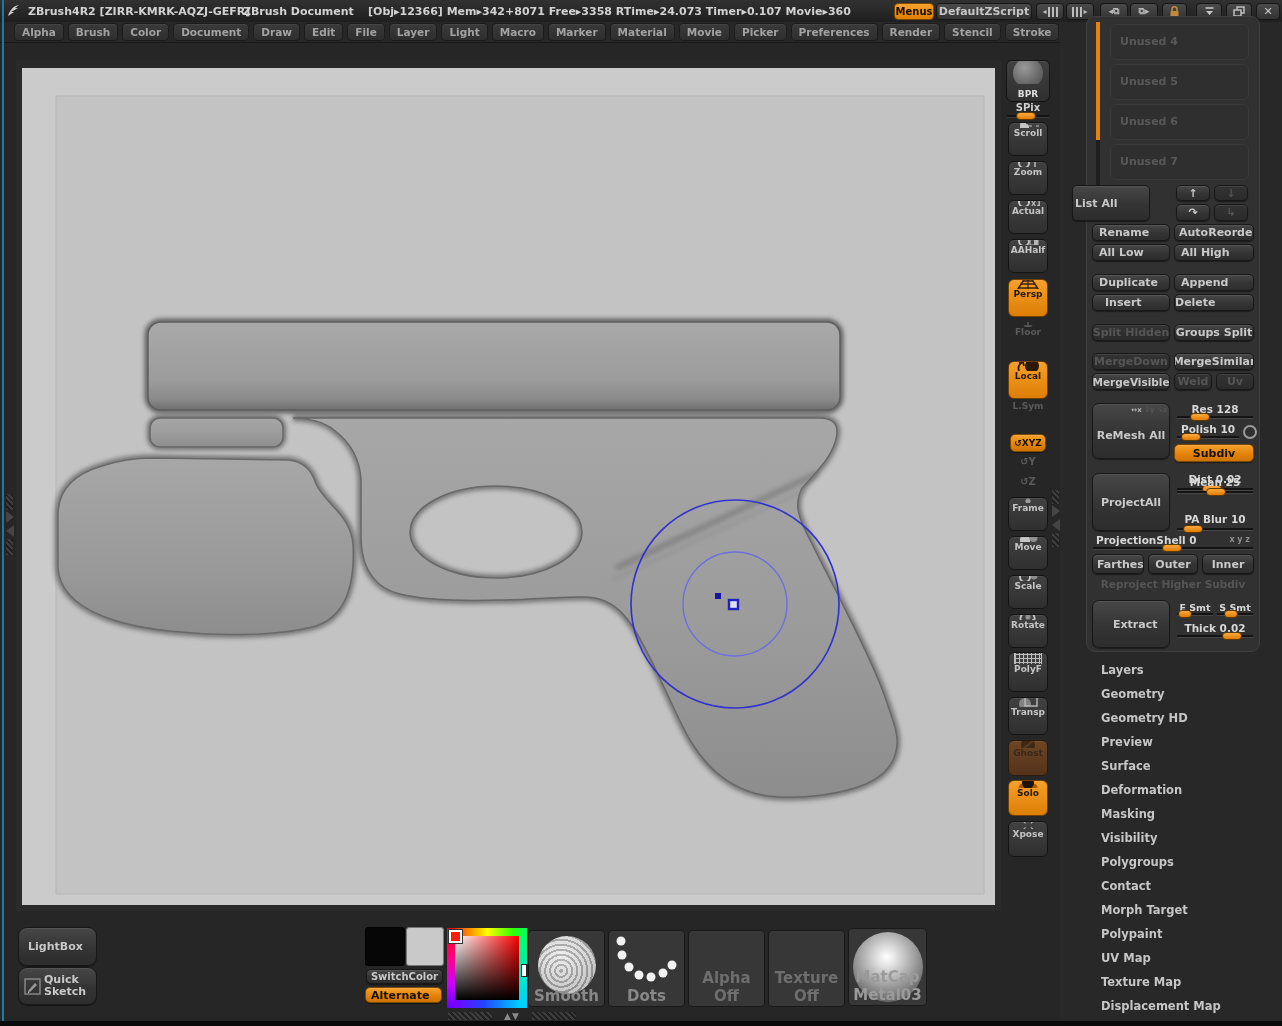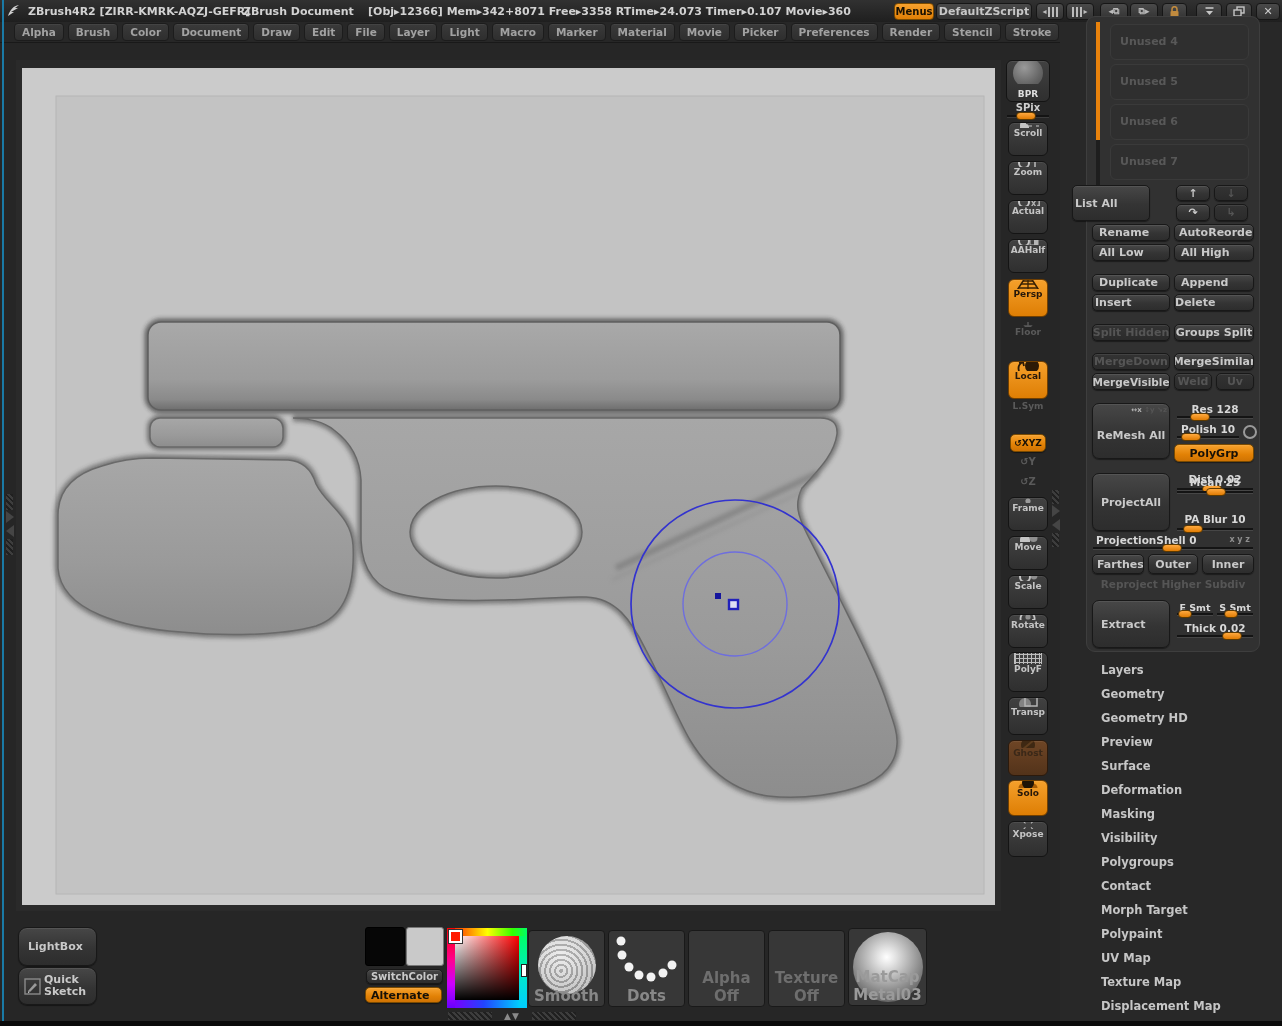--- a/index.html
+++ b/index.html
@@ -373,21 +373,21 @@
   <div class="btn" style="left:1176px;top:204px;width:34px;height:17px;">↷</div>
   <div class="btn dim" style="left:1214px;top:204px;width:34px;height:17px;">↳</div>
 
   <div class="btn" style="left:1092px;top:224px;width:78px;height:17px;justify-content:flex-start;padding-left:6px;">Rename</div>
   <div class="btn" style="left:1174px;top:224px;width:80px;height:17px;justify-content:flex-start;padding-left:4px;">AutoReorder</div>
   <div class="btn" style="left:1092px;top:244px;width:78px;height:17px;justify-content:flex-start;padding-left:6px;">All Low</div>
   <div class="btn" style="left:1174px;top:244px;width:80px;height:17px;justify-content:flex-start;padding-left:6px;">All High</div>
 
   <div class="btn" style="left:1092px;top:274px;width:78px;height:17px;justify-content:flex-start;padding-left:6px;">Duplicate</div>
   <div class="btn" style="left:1174px;top:274px;width:80px;height:17px;justify-content:flex-start;padding-left:6px;">Append</div>
-  <div class="btn" style="left:1092px;top:294px;width:78px;height:17px;justify-content:flex-start;padding-left:2px;">Insert</div>
+  <div class="btn" style="left:1092px;top:294px;width:78px;height:17px;justify-content:flex-start;padding-left:12px;">Insert</div>
   <div class="btn" style="left:1174px;top:294px;width:80px;height:17px;justify-content:flex-start;">Delete</div>
 
   <div class="btn dim" style="left:1092px;top:324px;width:78px;height:17px;">Split Hidden</div>
   <div class="btn" style="left:1174px;top:324px;width:80px;height:17px;">Groups Split</div>
   <div class="btn dim" style="left:1092px;top:353px;width:78px;height:17px;">MergeDown</div>
   <div class="btn" style="left:1174px;top:353px;width:80px;height:17px;">MergeSimilar</div>
   <div class="btn" style="left:1092px;top:373px;width:78px;height:17px;font-size:10.5px;">MergeVisible</div>
   <div class="btn dim" style="left:1174px;top:373px;width:38px;height:17px;">Weld</div>
   <div class="btn dim" style="left:1216px;top:373px;width:38px;height:17px;">Uv</div>
 
@@ -397,21 +397,21 @@
   </div>
   <div class="sl" style="left:1176px;top:403px;width:78px;height:18px;">
     <span>Res 128</span>
     <span class="trk"></span><span class="pill" style="left:14px;"></span>
   </div>
   <div class="sl" style="left:1176px;top:423px;width:64px;height:18px;">
     <span>Polish 10</span>
     <span class="trk"></span><span class="pill" style="left:5px;"></span>
   </div>
   <span class="abs" style="left:1243px;top:425px;width:10px;height:10px;border:2px solid #9a9a9a;border-radius:50%;"></span>
-  <div class="btn orange" style="left:1174px;top:444px;width:80px;height:18px;">PolyGrp</div>
+  <div class="btn orange" style="left:1174px;top:444px;width:80px;height:18px;">Subdiv</div>
 
   <div class="btn" style="left:1092px;top:473px;width:78px;height:58px;border-radius:7px;">ProjectAll</div>
   <div class="sl" style="left:1176px;top:473px;width:78px;height:20px;">
     <span>Dist 0.02</span>
     <span class="trk"></span><span class="pill" style="left:26px;"></span>
   </div>
   <div class="sl" style="left:1176px;top:476px;width:78px;height:20px;">
     <span>Mean 25</span>
     <span class="trk"></span><span class="pill" style="left:30px;"></span>
   </div>
@@ -422,21 +422,21 @@
   <div class="sl" style="left:1092px;top:534px;width:162px;height:18px;text-align:left;padding-left:4px;">
     <span>ProjectionShell 0</span>
     <span class="abs" style="right:4px;top:1px;font-size:8px;color:#8f8f8f;">x y z</span>
     <span class="trk"></span><span class="pill" style="left:70px;"></span>
   </div>
   <div class="btn" style="left:1092px;top:554px;width:52px;height:20px;justify-content:flex-start;padding-left:4px;">Farthest</div>
   <div class="btn" style="left:1148px;top:554px;width:50px;height:20px;">Outer</div>
   <div class="btn" style="left:1202px;top:554px;width:52px;height:20px;">Inner</div>
   <div class="btn dim flat" style="left:1092px;top:576px;width:162px;height:15px;font-size:10.5px;">Reproject Higher Subdiv</div>
 
-  <div class="btn" style="left:1092px;top:600px;width:78px;height:48px;border-radius:7px;justify-content:flex-start;padding-left:8px;">Extract</div>
+  <div class="btn" style="left:1092px;top:600px;width:78px;height:48px;border-radius:7px;justify-content:flex-start;padding-left:20px;">Extract</div>
   <div class="sl" style="left:1176px;top:602px;width:38px;height:16px;font-size:9.5px;">
     <span>E Smt</span>
     <span class="trk"></span><span class="pill" style="left:2px;width:14px;"></span>
   </div>
   <div class="sl" style="left:1216px;top:602px;width:38px;height:16px;font-size:9.5px;">
     <span>S Smt</span>
     <span class="trk"></span><span class="pill" style="left:8px;width:14px;"></span>
   </div>
   <div class="sl" style="left:1176px;top:622px;width:78px;height:18px;">
     <span>Thick 0.02</span>

